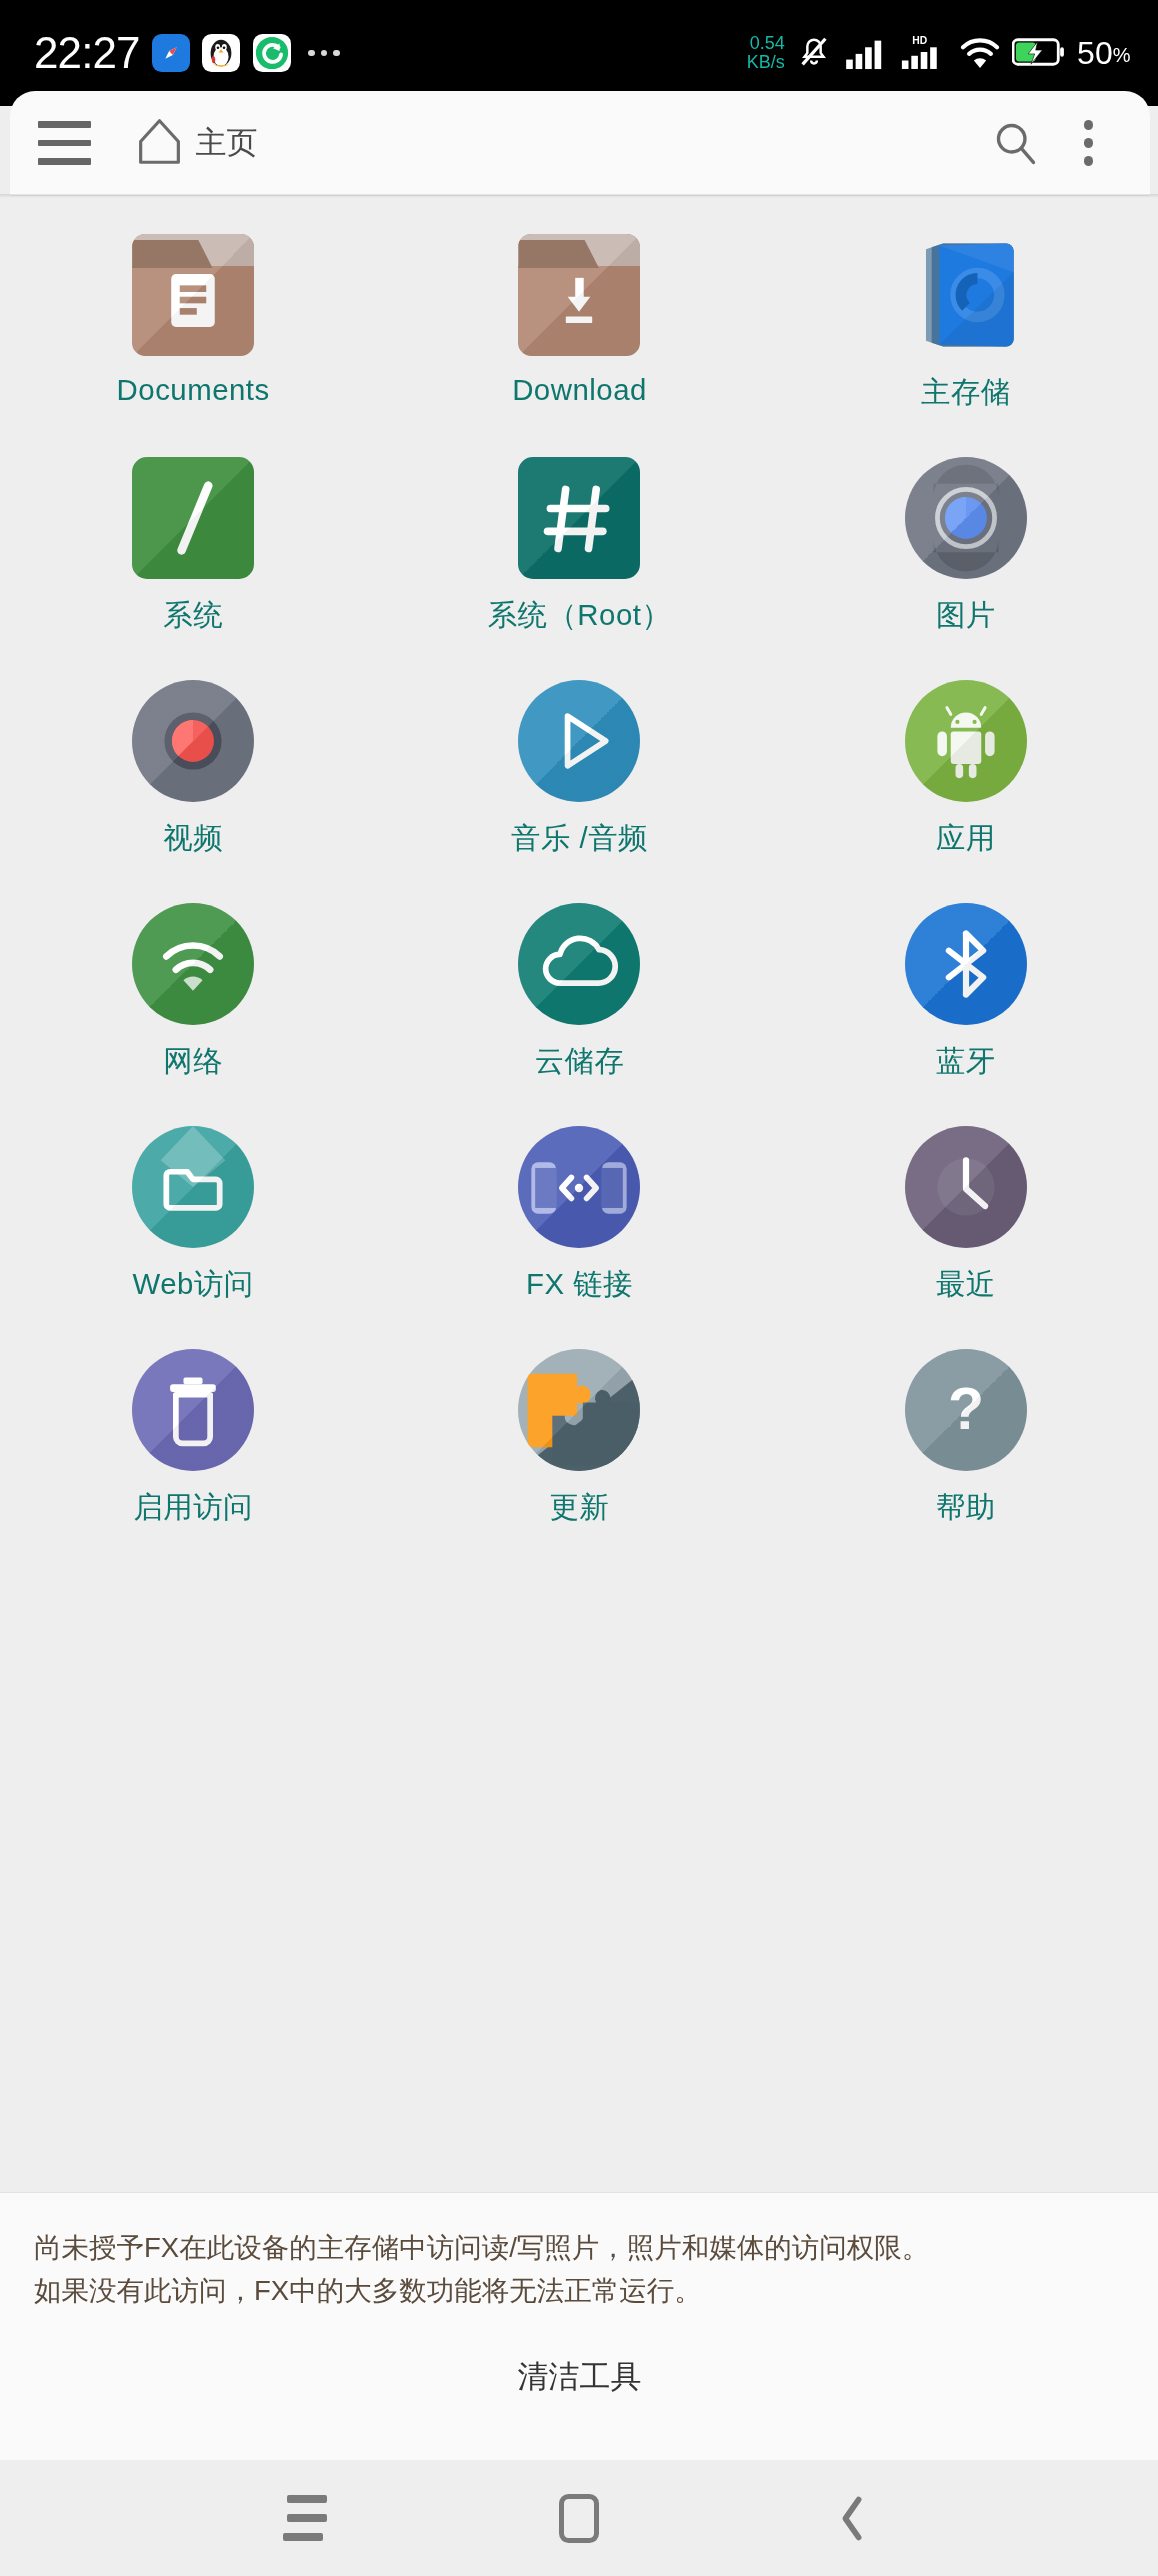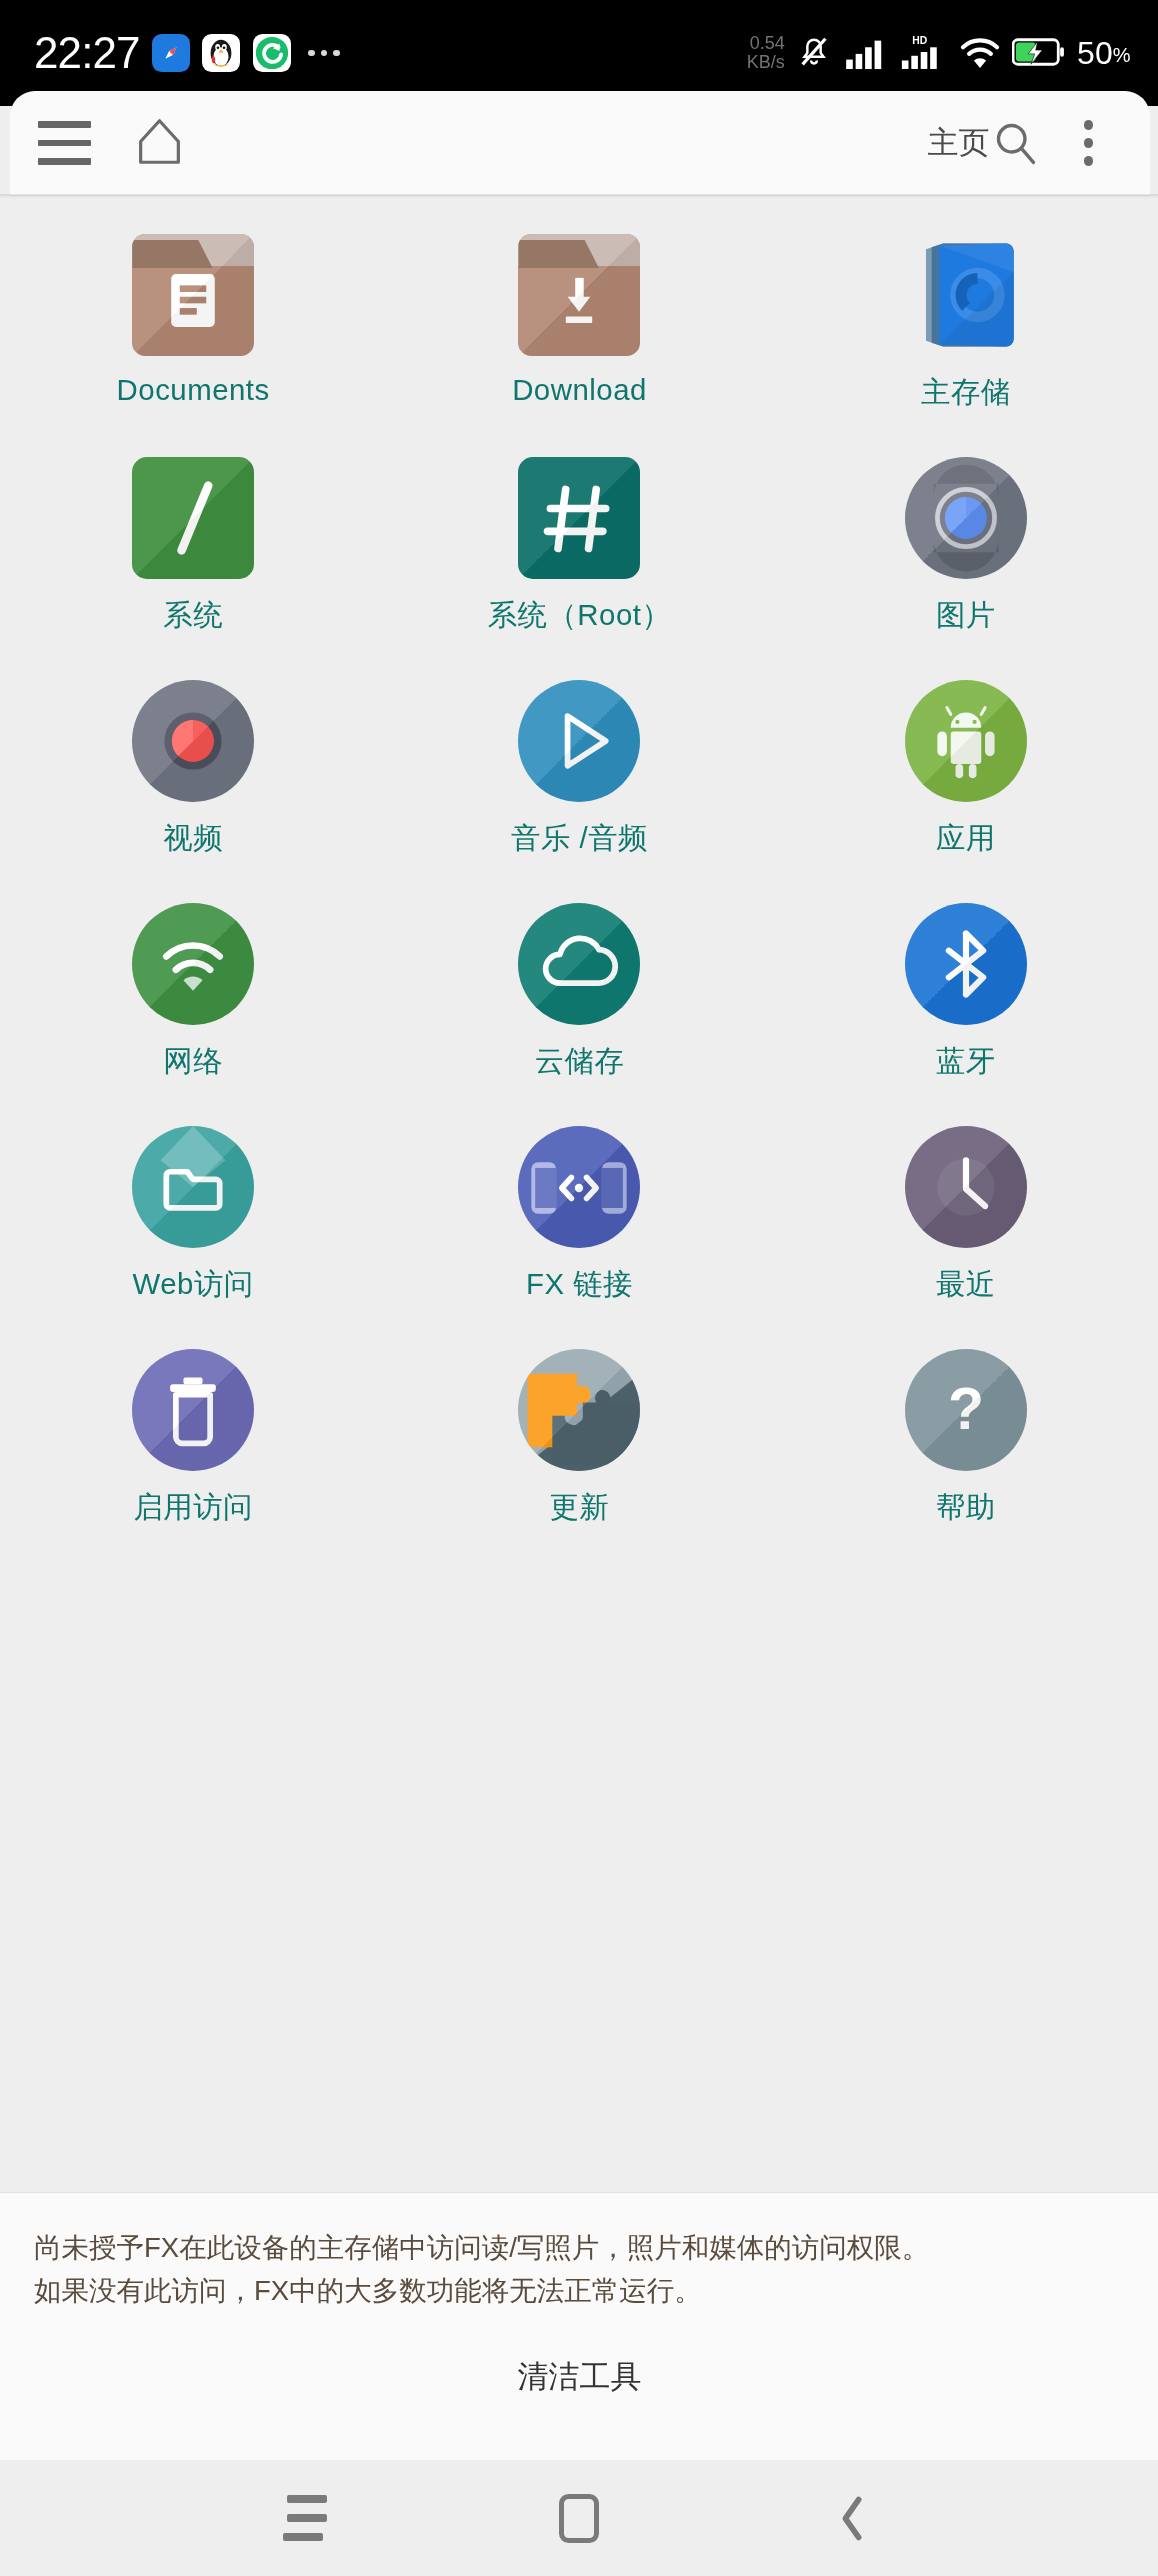--- a/index.html
+++ b/index.html
@@ -18,40 +18,40 @@
     padding:0 28.5px 0 34px; color:#fff;
   }
   .sb-left { display:flex; align-items:center; gap:12.3px; }
   .sb-clock { font-size:44px; font-weight:400; letter-spacing:-0.9px; color:#fff; }
   .sb-appicon { width:38px; height:38px; border-radius:9.5px; display:flex; align-items:center;
                 justify-content:center; overflow:hidden; }
   .sb-dots { display:flex; gap:5.7px; align-items:center; margin-left:5.7px; }
   .sb-dots i { width:6.6px; height:6.6px; border-radius:50%; background:#d8d8d8; display:block; }
 
   .sb-right { display:flex; align-items:center; gap:10.4px; }
-  .sb-netspeed { font-size:18px; line-height:19px; text-align:right; color:#737373; }
+  .sb-netspeed { font-size:18px; line-height:19px; text-align:right; color:#14b8a6; }
   .sb-netspeed span { display:block; }
   .sb-batt-text { font-size:32px; color:#fff; margin-left:1.9px; }
   .sb-batt-text sup { font-size:20px; vertical-align:1.9px; }
 
   
   #appbar {
     position:absolute; top:91px; left:9.5px; width:1140px; height:104px;
     background:#fafafa; border-radius:25px 25px 0 0;
     display:flex; align-items:center; padding:0 38px 0 28.5px;
     box-shadow:0 0.9px 0 rgba(0,0,0,0.06);
   }
   #appbar-shadow {
     position:absolute; top:194px; left:0; width:1159px; height:3.8px;
     background:linear-gradient(180deg, rgba(0,0,0,0.10), rgba(0,0,0,0));
   }
   .ab-hamburger { width:53px; height:44px; display:flex; flex-direction:column;
                   justify-content:space-between; cursor:pointer; margin-right:44px; }
   .ab-hamburger i { display:block; height:6.6px; background:#666; border-radius:0.9px; }
-  .ab-home { display:flex; align-items:center; gap:11.4px; flex:1;justify-content:space-between; }
+  .ab-home { display:flex; align-items:center; gap:11.4px; flex:1; }
   .ab-title { font-size:31px; color:#4a4a4a; font-weight:400; }
   .ab-search { margin-left:auto; cursor:pointer; display:flex; align-items:center; }
   .ab-overflow { width:46px; height:53px; display:flex; flex-direction:column;
                  align-items:center; justify-content:center; gap:8.5px; cursor:pointer; margin-left:25px; }
   .ab-overflow i { width:9.5px; height:9.5px; border-radius:50%; background:#6b6b6b; display:block; }
 
   
   #content {
     position:absolute; top:198px; left:0; width:1159px; height:1995px;
     background:#eeeeee; overflow:hidden;

